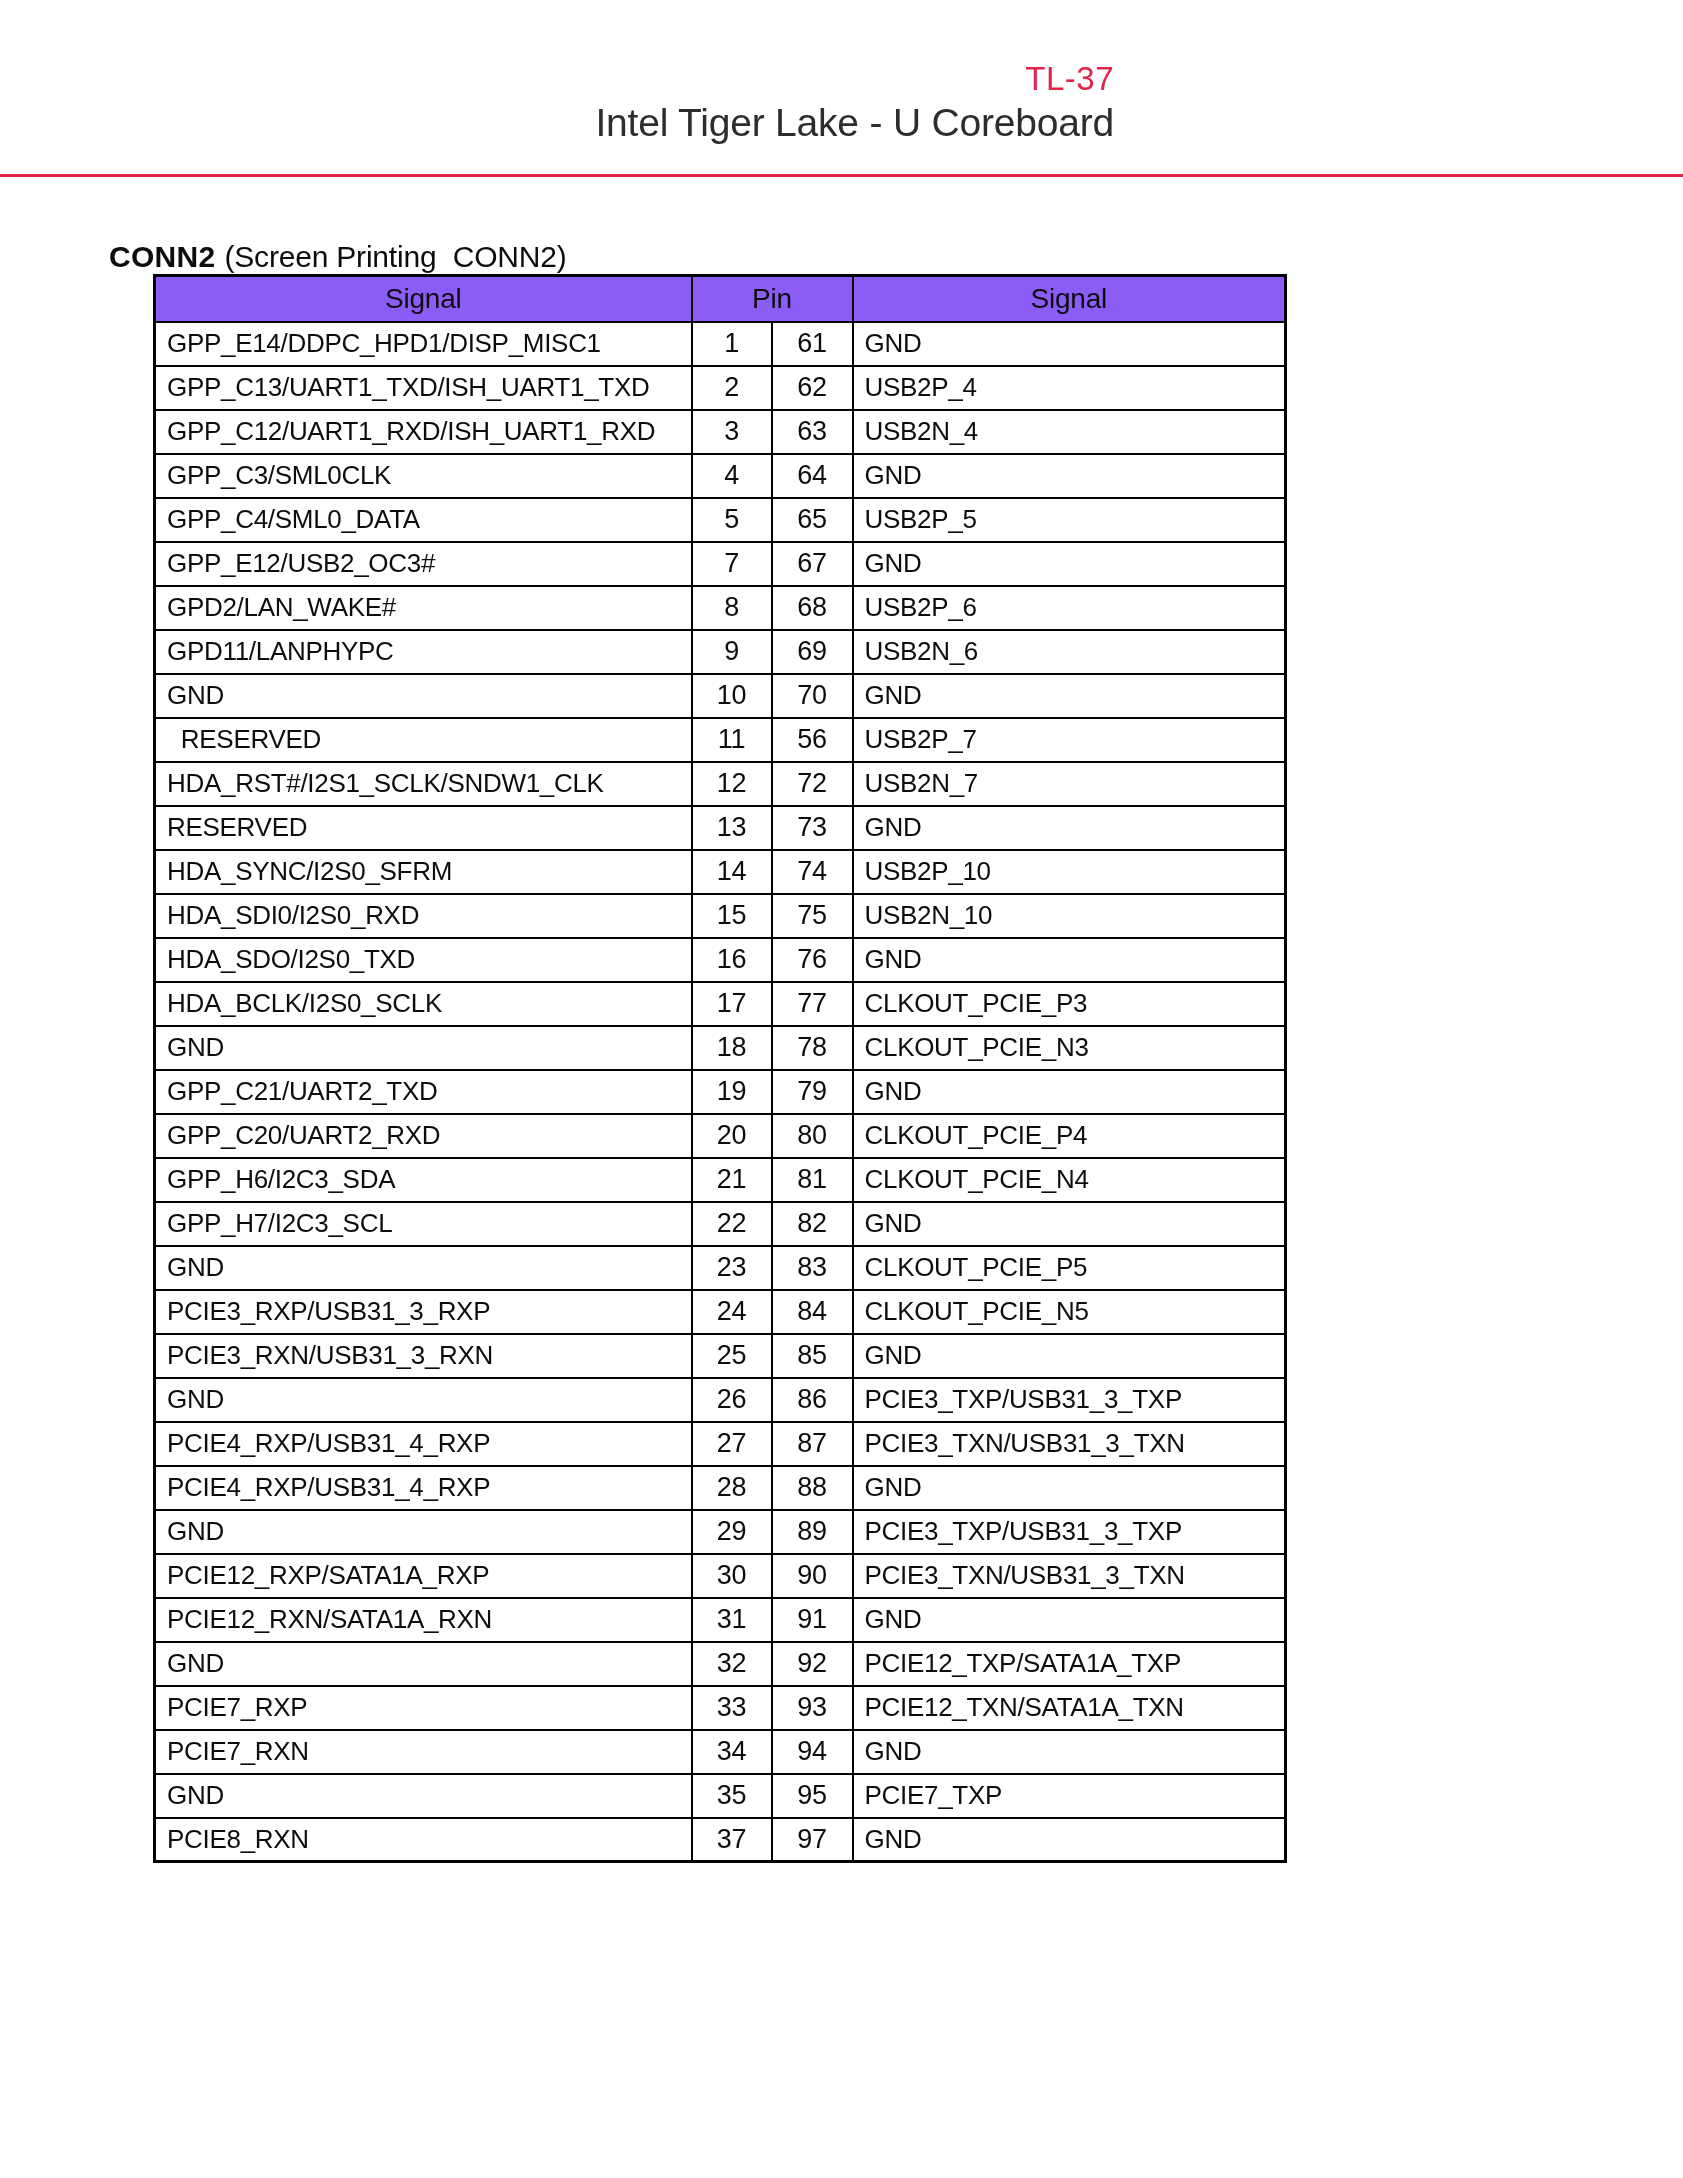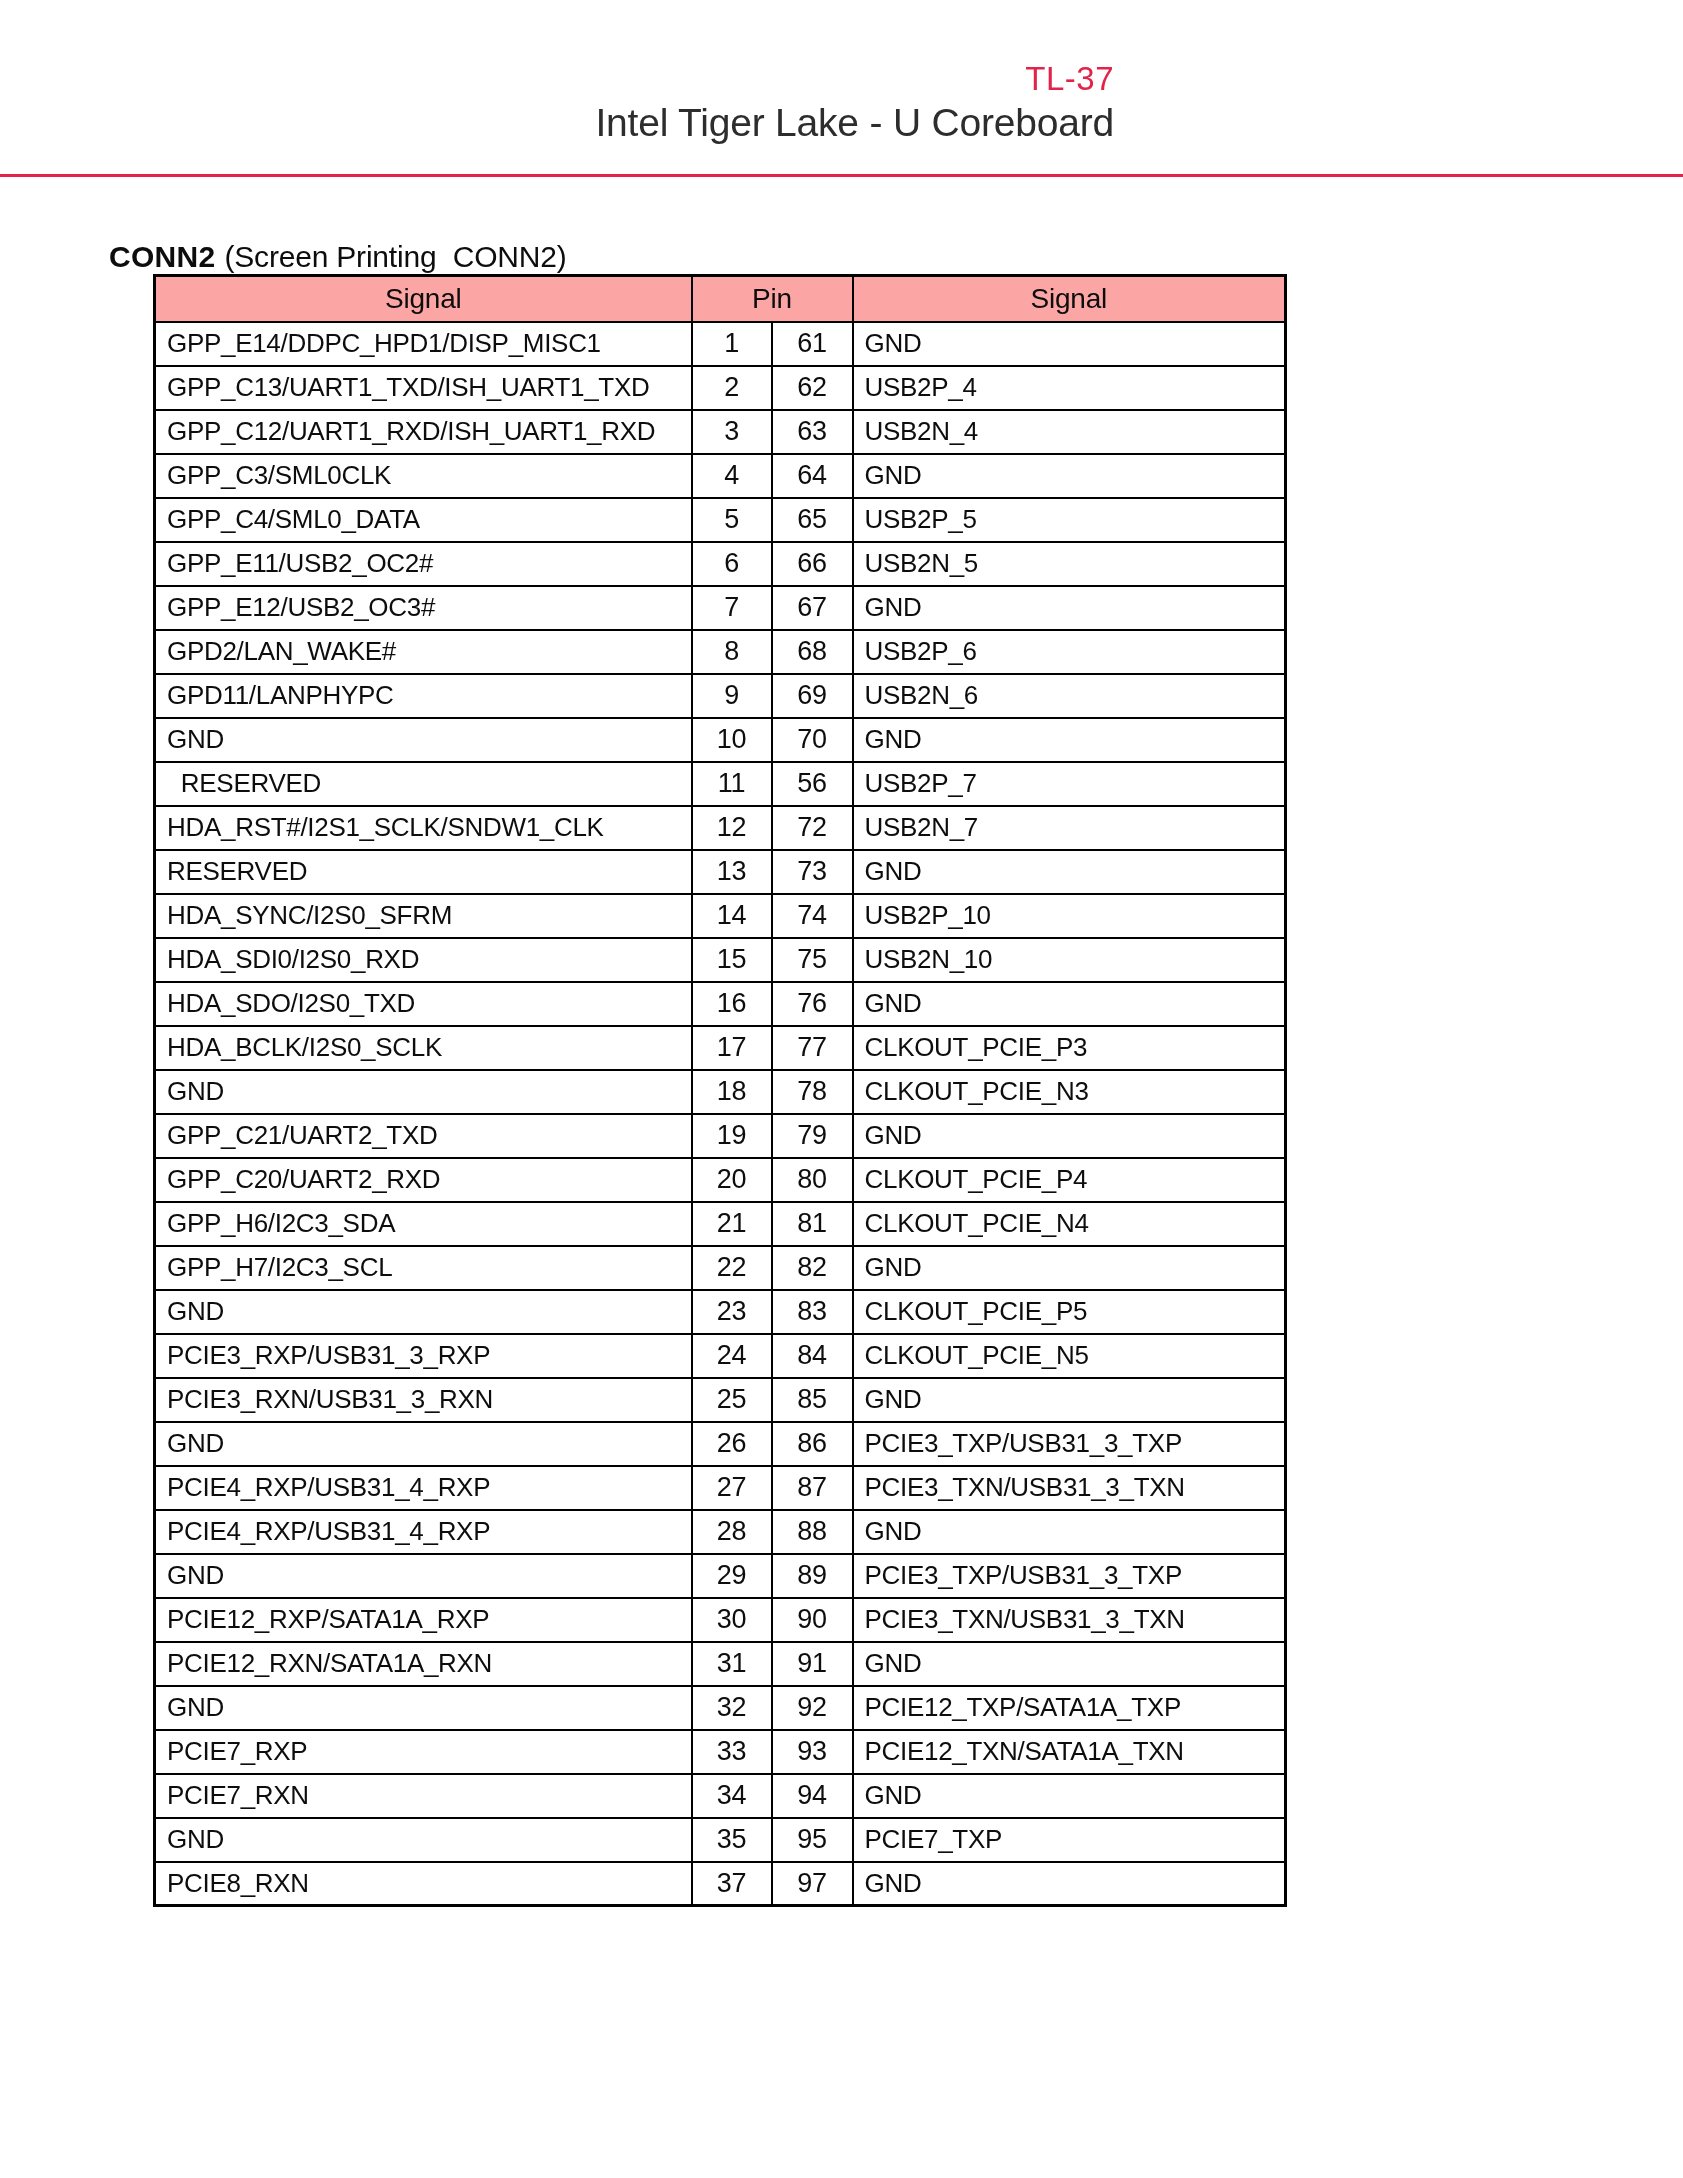--- a/index.html
+++ b/index.html
@@ -23,21 +23,21 @@
   .conn-sub { font-weight:400; margin-left:9px; white-space:pre; letter-spacing:-0.2px; }
 
   table.pin-table {
     position:absolute; top:274px; left:153px; width:1131px;
     border-collapse:collapse; table-layout:fixed;
     border:3px solid #000;
   }
   .pin-table th, .pin-table td { border:2px solid #000; overflow:hidden; }
   .pin-table thead tr { height:46px; }
   .pin-table thead th {
-    background:#fca5a5; font-size:28px; font-weight:400; text-align:center;
+    background:#8b5cf6; font-size:28px; font-weight:400; text-align:center;
     color:#0d0d0d; letter-spacing:-0.2px;
   }
   .pin-table tbody tr { height:44px; }
   .pin-table td { font-size:26px; color:#0d0d0d; letter-spacing:-0.3px; }
   td.sig { text-align:left; padding-left:11px; white-space:pre; }
   td.pin { text-align:center; font-size:27px; }
 </style>
 </head>
 <body>
 
@@ -93,26 +93,20 @@
           <td class="pin">64</td>
           <td class="sig">GND</td>
         </tr>
         <tr>
           <td class="sig">GPP_C4/SML0_DATA</td>
           <td class="pin">5</td>
           <td class="pin">65</td>
           <td class="sig">USB2P_5</td>
         </tr>
         <tr>
-          <td class="sig">GPP_E11/USB2_OC2#</td>
-          <td class="pin">6</td>
-          <td class="pin">66</td>
-          <td class="sig">USB2N_5</td>
-        </tr>
-        <tr>
           <td class="sig">GPP_E12/USB2_OC3#</td>
           <td class="pin">7</td>
           <td class="pin">67</td>
           <td class="sig">GND</td>
         </tr>
         <tr>
           <td class="sig">GPD2/LAN_WAKE#</td>
           <td class="pin">8</td>
           <td class="pin">68</td>
           <td class="sig">USB2P_6</td>

